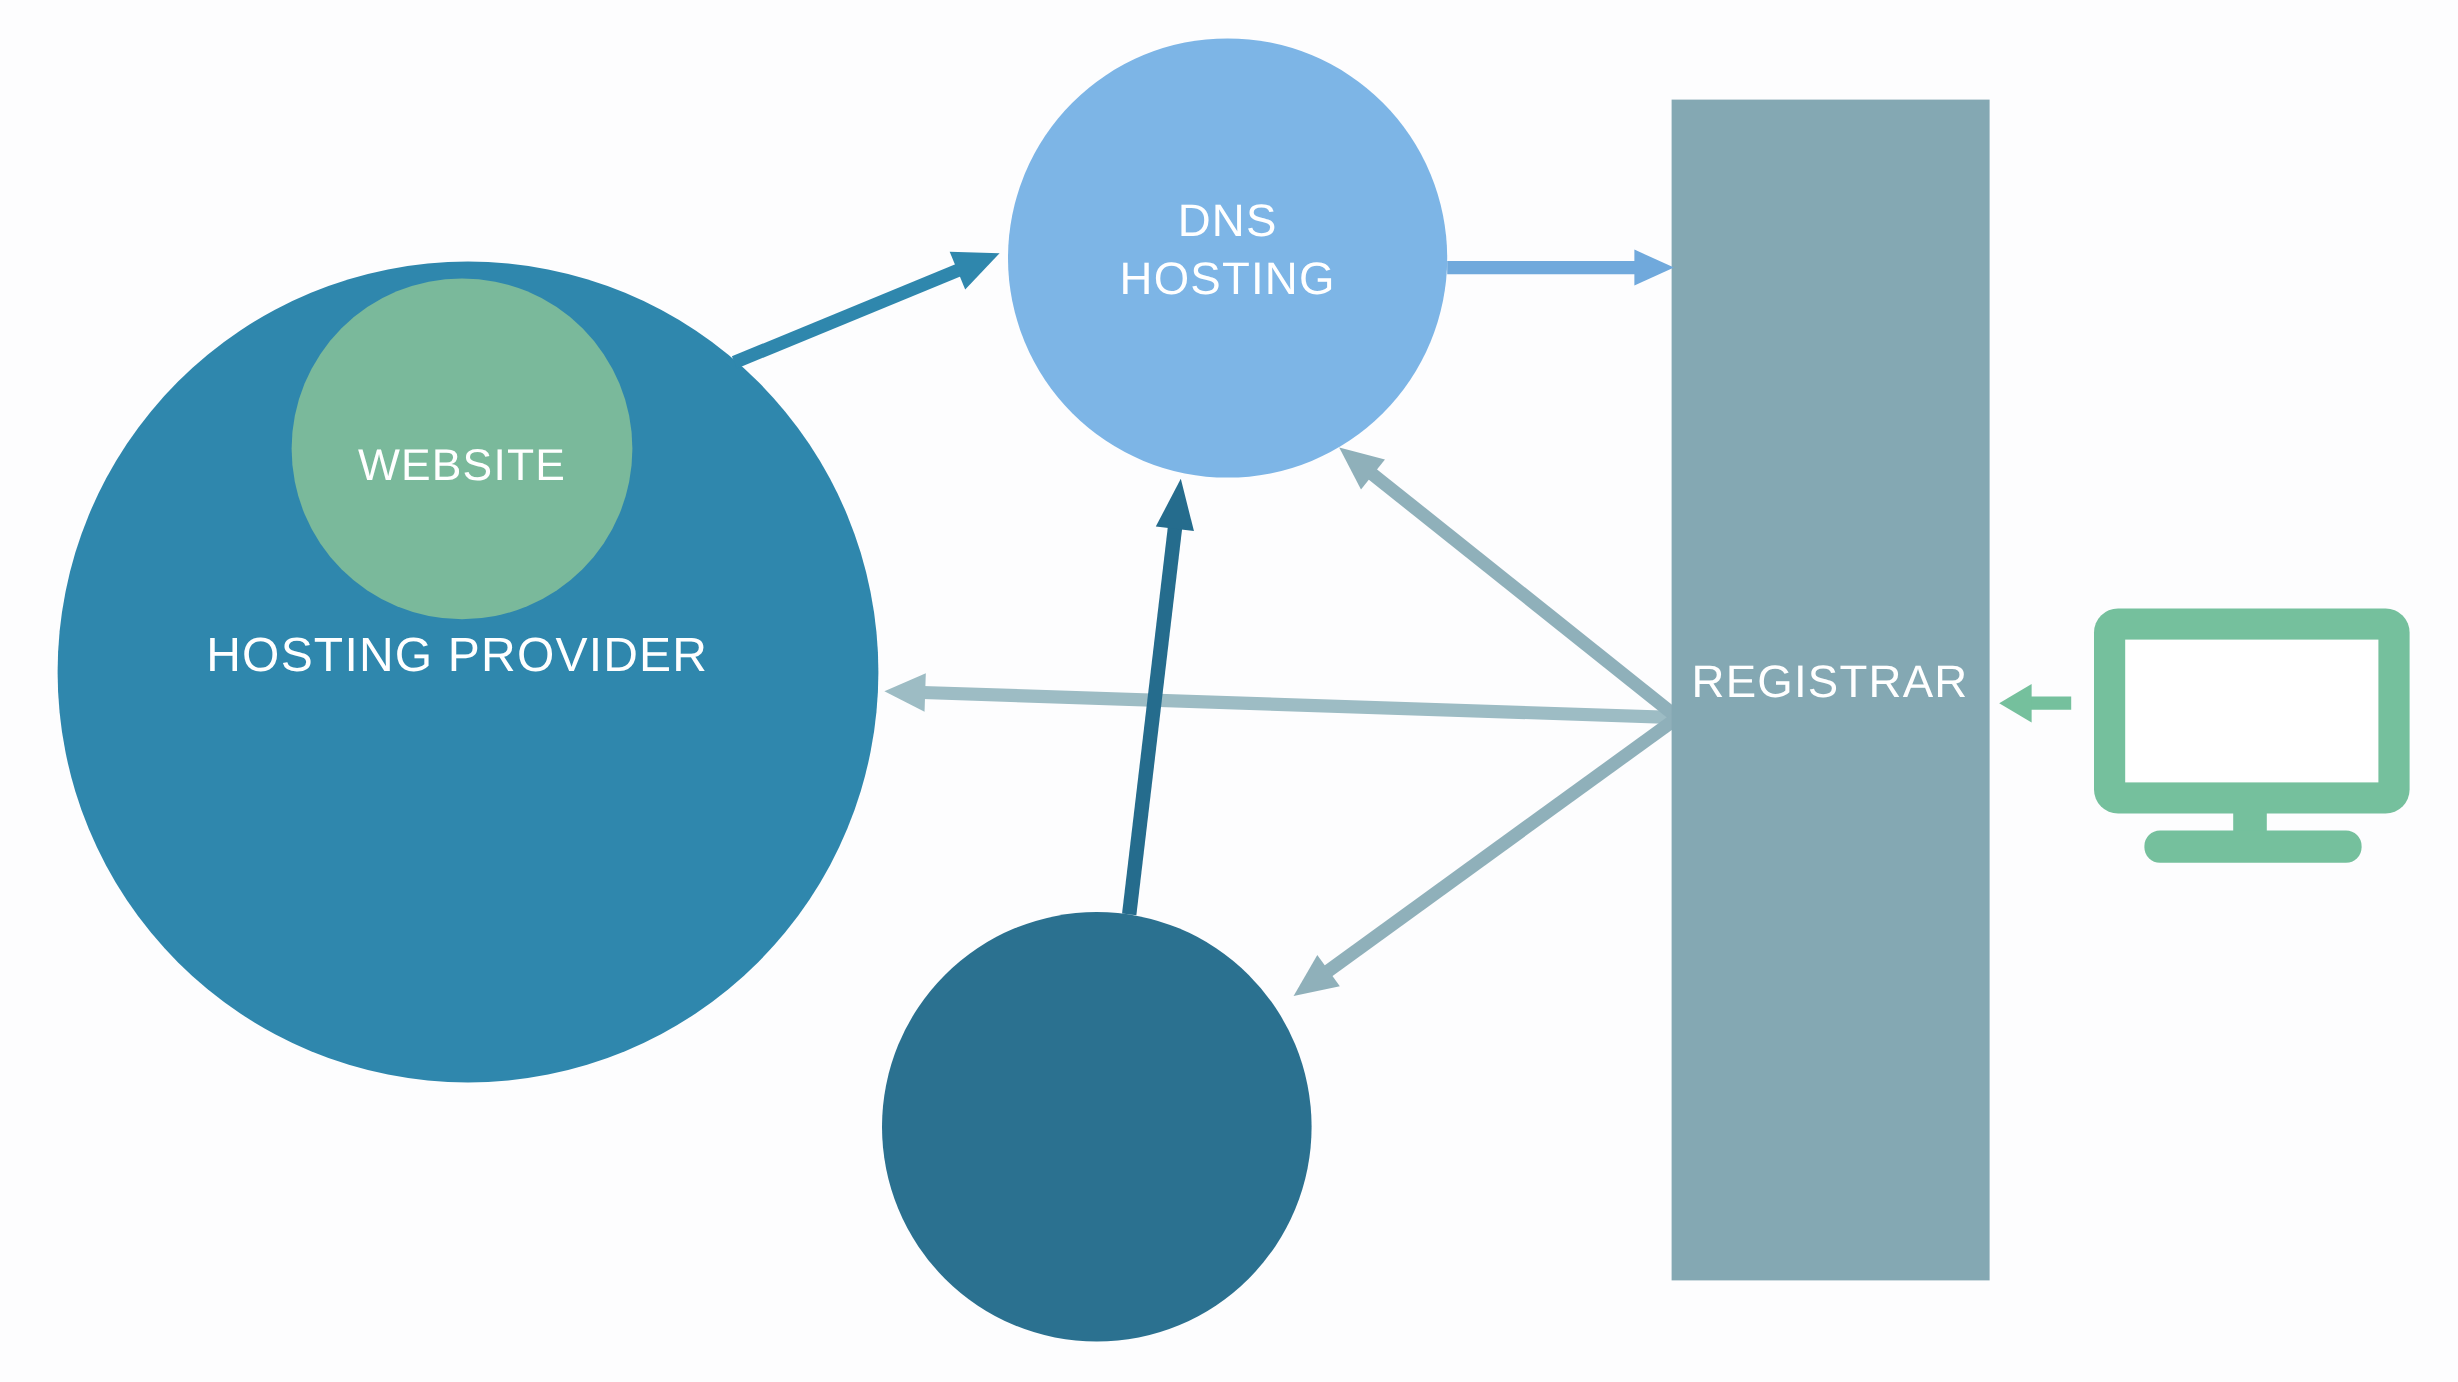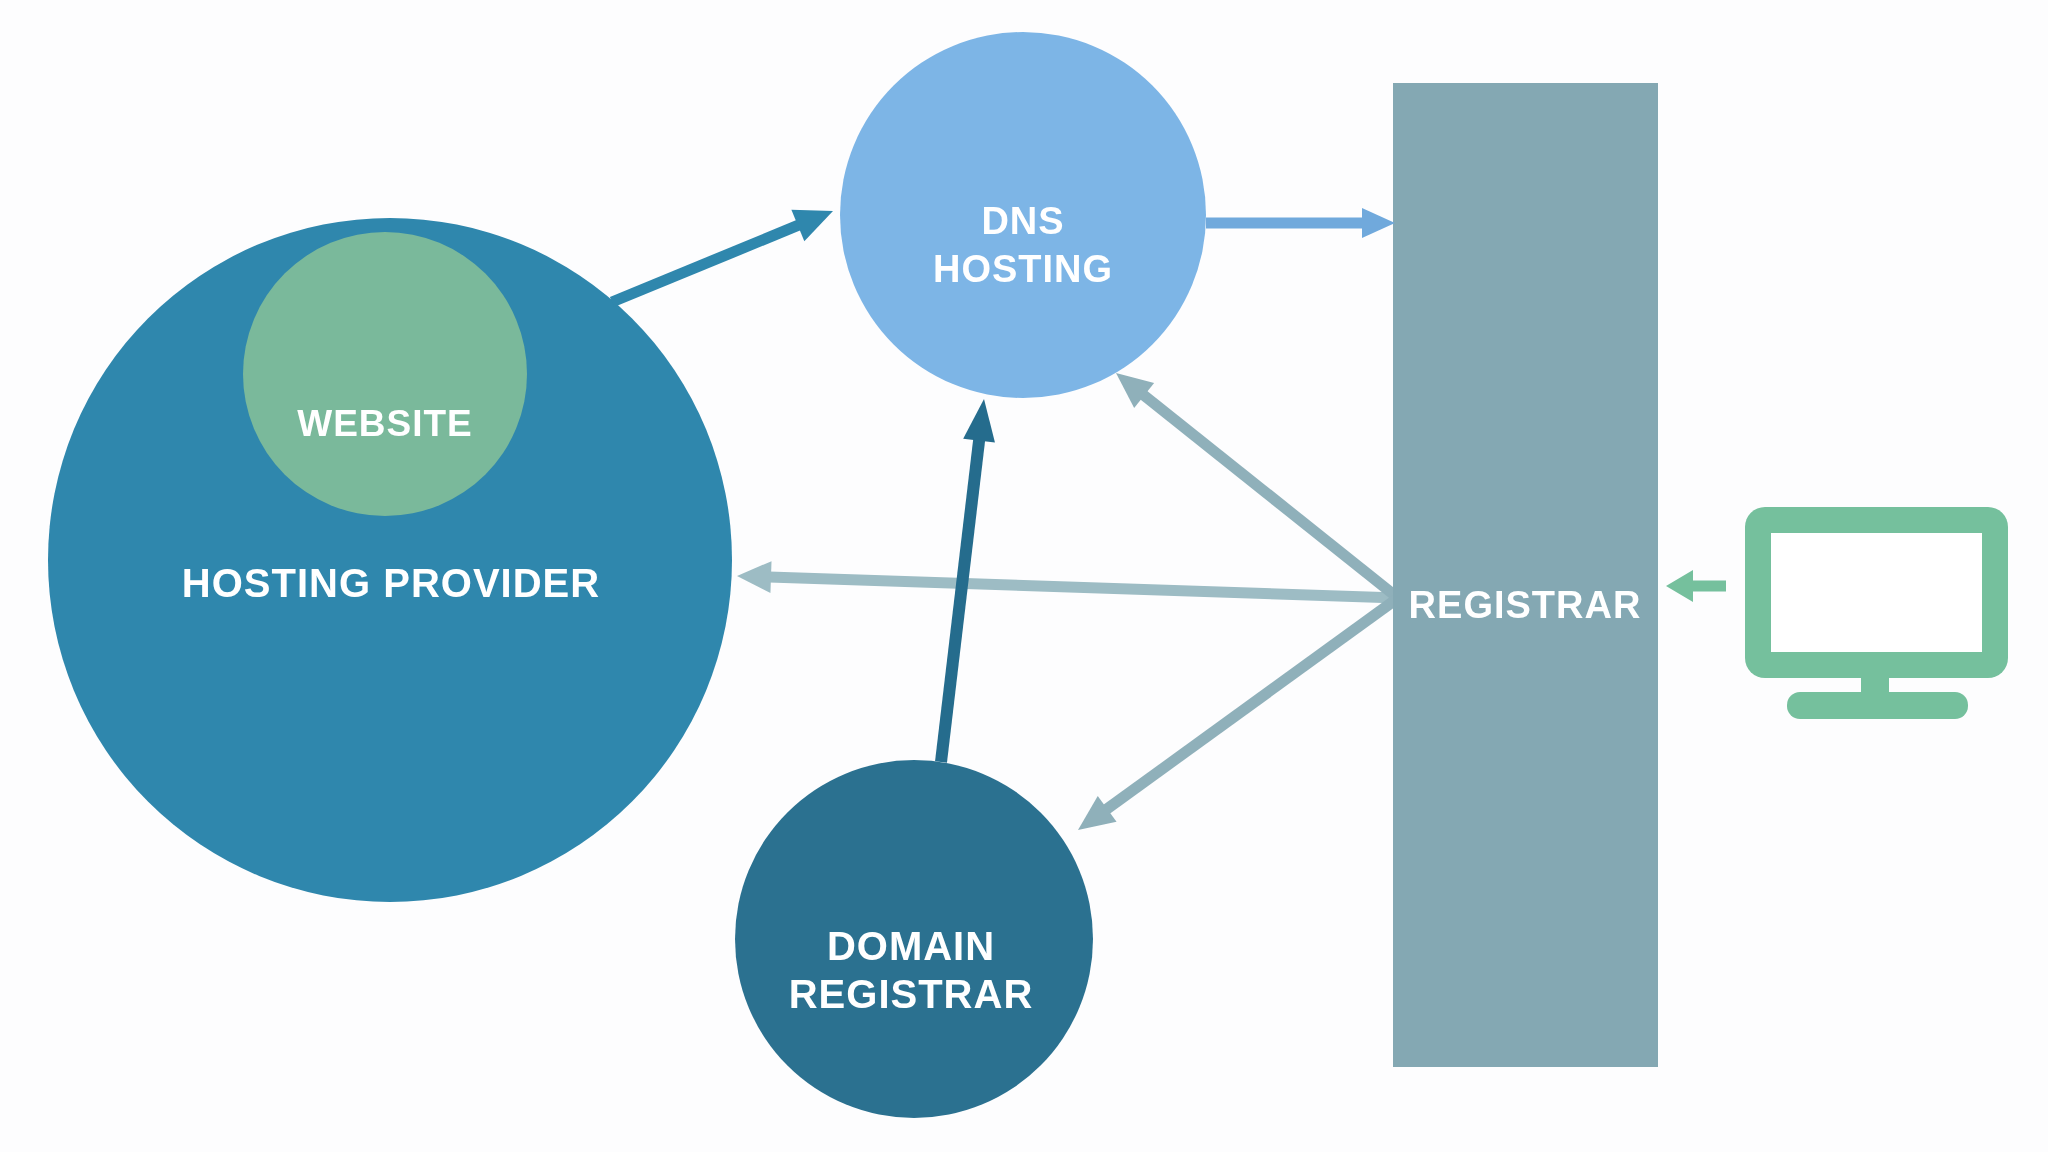--- a/index.html
+++ b/index.html
@@ -20,30 +20,29 @@
   }
   .canvas > svg {
     position: absolute;
     left: 0;
     top: 0;
   }
   .label {
     position: absolute;
     transform: translate(-50%, -50%);
     color: #ffffff;
-    font-weight: 700;
+    font-weight: 400;
     letter-spacing: 1px;
     text-align: center;
     white-space: nowrap;
     user-select: none;
-    margin-top: 36px;
   }
   .label span { display: block; }
   .label-website   { left: 385px;  top: 388px; font-size: 37px; }
-  .label-hosting   { left: 391px;  top: 547px; font-size: 40px; }
+  .label-hosting   { left: 381px;  top: 547px; font-size: 40px; }
   .label-dns       { left: 1023px; top: 209px; font-size: 38px; line-height: 48px; }
   .label-registrar { left: 911px;  top: 934px; font-size: 40px; line-height: 48px; }
   .label-internet  { left: 1525px; top: 569px; font-size: 38px; }
 </style>
 </head>
 <body>
 
 <div class="canvas">
 
   <svg id="diagram-svg" width="2048" height="1152" viewBox="0 0 2048 1152" xmlns="http://www.w3.org/2000/svg">
@@ -100,20 +99,16 @@
 
   <div class="label label-website">WEBSITE</div>
 
   <div class="label label-hosting">HOSTING PROVIDER</div>
 
   <div class="label label-dns">
     <span>DNS</span>
     <span>HOSTING</span>
   </div>
 
-  <div class="label label-registrar">
-    <span>DOMAIN</span>
-    <span>REGISTRAR</span>
-  </div>
 
   <div class="label label-internet">REGISTRAR</div>
 
 </div>
 
 </body></html>

